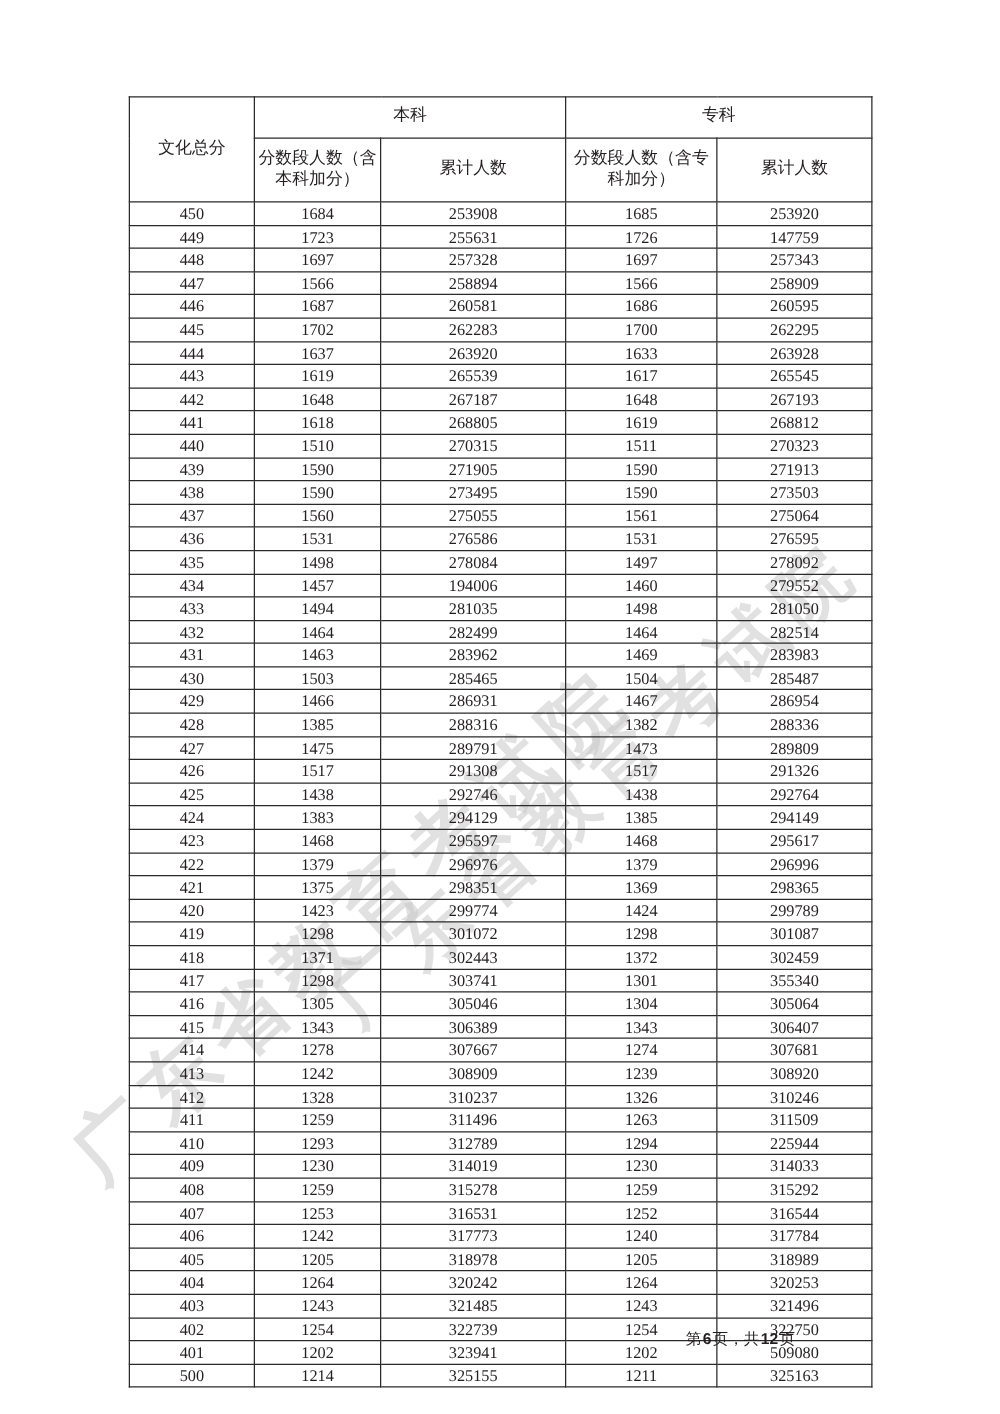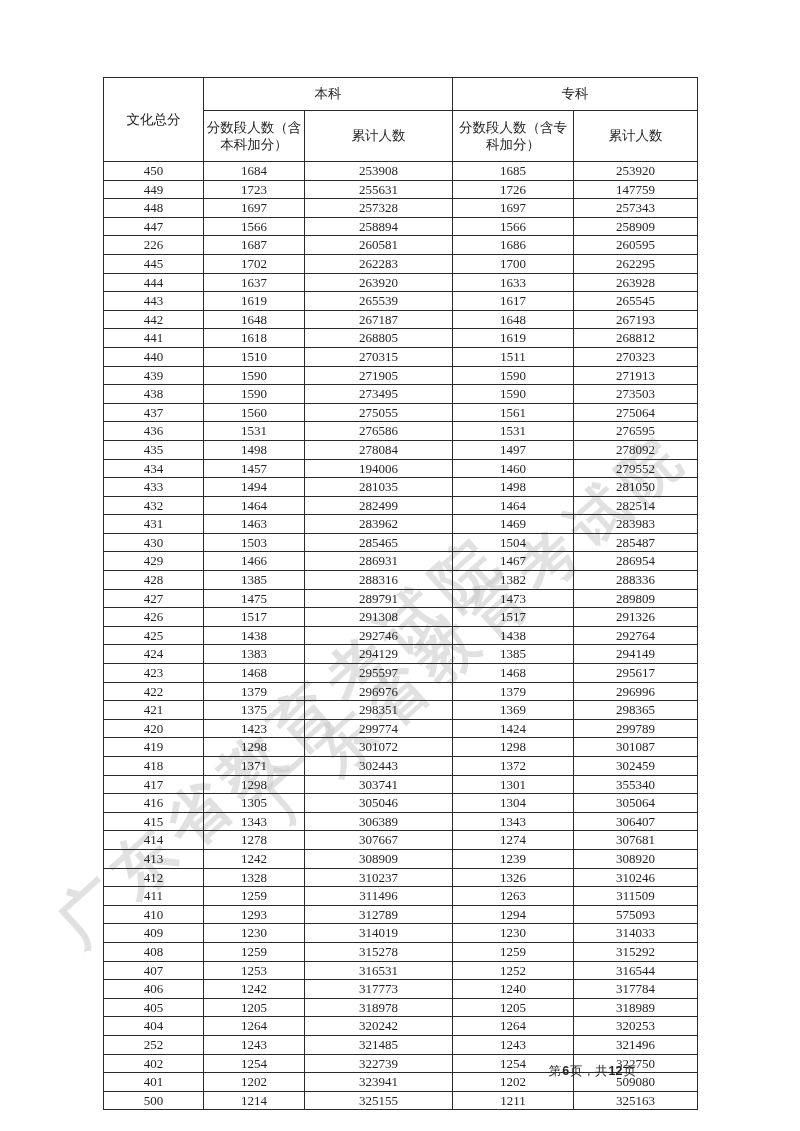--- a/index.html
+++ b/index.html
@@ -84,21 +84,21 @@
     vertical-align: middle;
     color: #231f20;
     background: transparent;
   }
 
   table.score-table thead th {
     font-weight: 400;
     font-size: 13.5px;
     line-height: 1.28;
     padding: 3px 2px;
-    font-family: Liberation Sans, sans-serif;
+    font-family: Liberation Mono, monospace;
   }
 
   th.group-head {
     height: 26px;
   }
   th.sub-head {
     height: 44px;
     padding: 2px 4px;
   }
   th.rowspan-head {
@@ -183,21 +183,21 @@
             <td>257343</td>
           </tr>
           <tr>
             <td>447</td>
             <td>1566</td>
             <td>258894</td>
             <td>1566</td>
             <td>258909</td>
           </tr>
           <tr>
-            <td>226</td>
+            <td>446</td>
             <td>1687</td>
             <td>260581</td>
             <td>1686</td>
             <td>260595</td>
           </tr>
           <tr>
             <td>445</td>
             <td>1702</td>
             <td>262283</td>
             <td>1700</td>
@@ -439,21 +439,21 @@
             <td>1259</td>
             <td>311496</td>
             <td>1263</td>
             <td>311509</td>
           </tr>
           <tr>
             <td>410</td>
             <td>1293</td>
             <td>312789</td>
             <td>1294</td>
-            <td>575093</td>
+            <td>225944</td>
           </tr>
           <tr>
             <td>409</td>
             <td>1230</td>
             <td>314019</td>
             <td>1230</td>
             <td>314033</td>
           </tr>
           <tr>
             <td>408</td>
@@ -484,21 +484,21 @@
             <td>318989</td>
           </tr>
           <tr>
             <td>404</td>
             <td>1264</td>
             <td>320242</td>
             <td>1264</td>
             <td>320253</td>
           </tr>
           <tr>
-            <td>252</td>
+            <td>403</td>
             <td>1243</td>
             <td>321485</td>
             <td>1243</td>
             <td>321496</td>
           </tr>
           <tr>
             <td>402</td>
             <td>1254</td>
             <td>322739</td>
             <td>1254</td>

